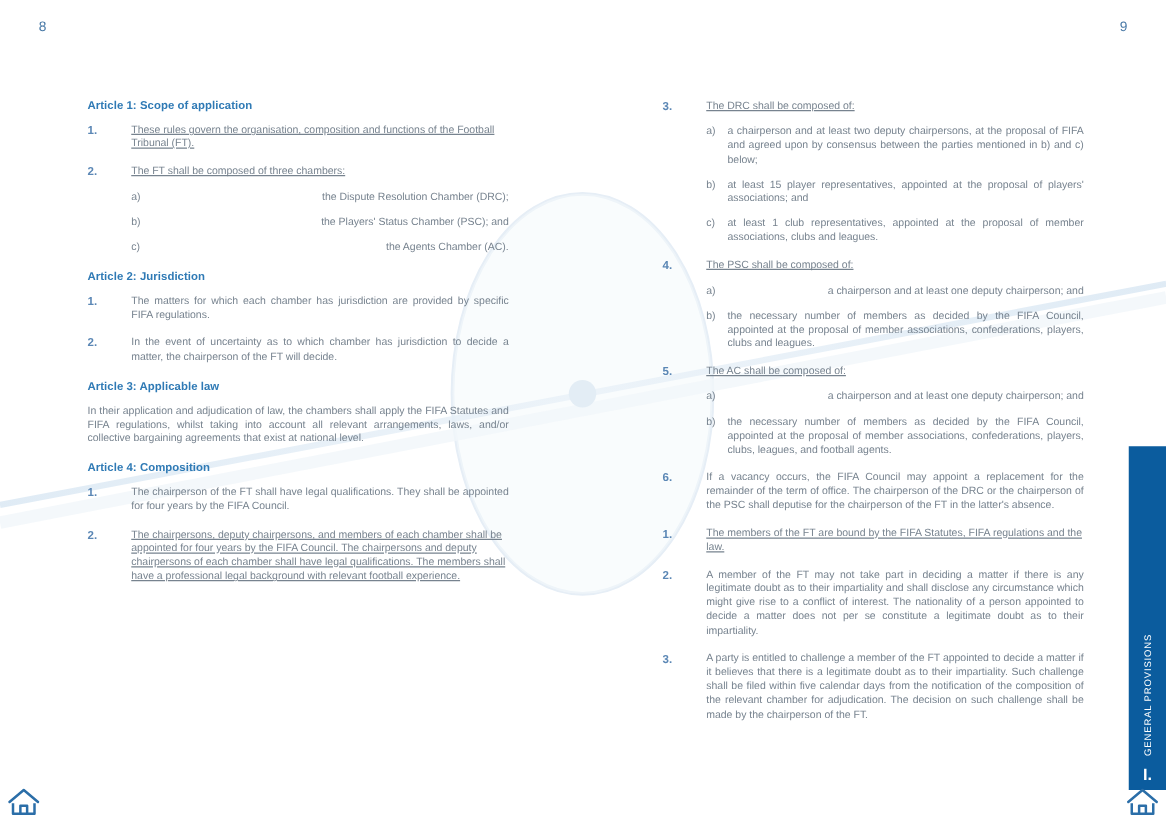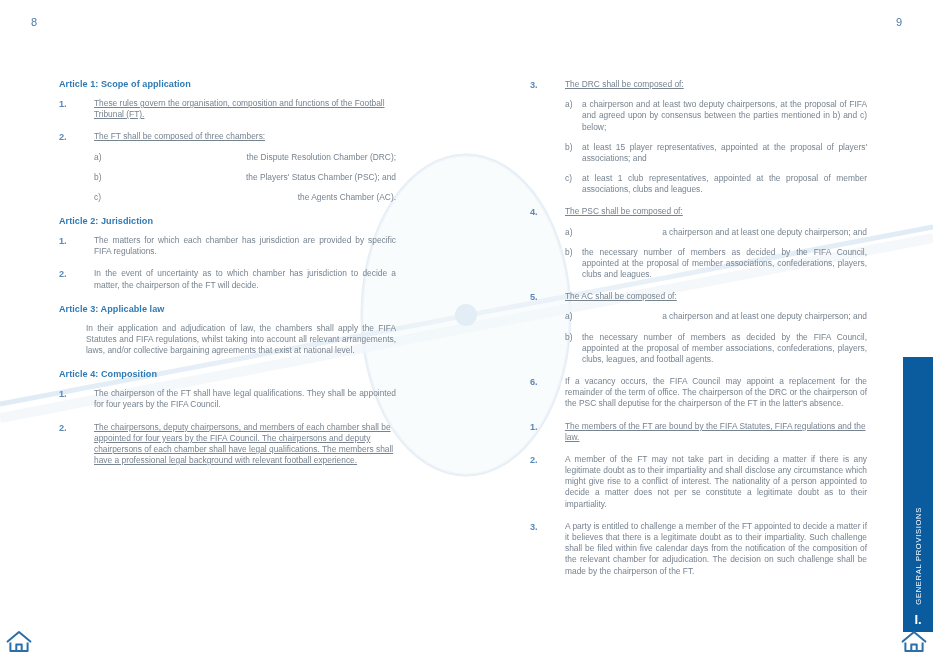--- a/index.html
+++ b/index.html
@@ -38,21 +38,21 @@
   #page-number-left  { left: 31px; }
   #page-number-right { right: 31px; }
 
   
   .column {
     position: absolute;
     top: 79px;
     width: 337px;
     z-index: 2;
   }
-  #column-left  { left: 59px; }
+  #column-left  { left: 70px; }
   #column-right { left: 530px; }
 
   .article-heading {
     color: #2f7ab5;
     font-size: 9.1px;
     font-weight: 600;
     letter-spacing: .005em;
     margin-bottom: 9px;
   }
   .article-heading.spaced { margin-top: 13px; }
@@ -79,21 +79,20 @@
   }
   .clause-text.ragged { text-align: left; text-decoration: underline; }
 
   
   .plain-text {
     font-size: 8.4px;
     line-height: 1.33;
     color: #77838f;
     text-align: justify;
     margin-bottom: 11px;
-    margin-left: 27px;
   }
 
   
   .subitem {
     display: flex;
     margin-top: 9px;
   }
   .subitem:first-child { margin-top: 8px; }
   .subitem-marker {
     flex: 0 0 17px;

